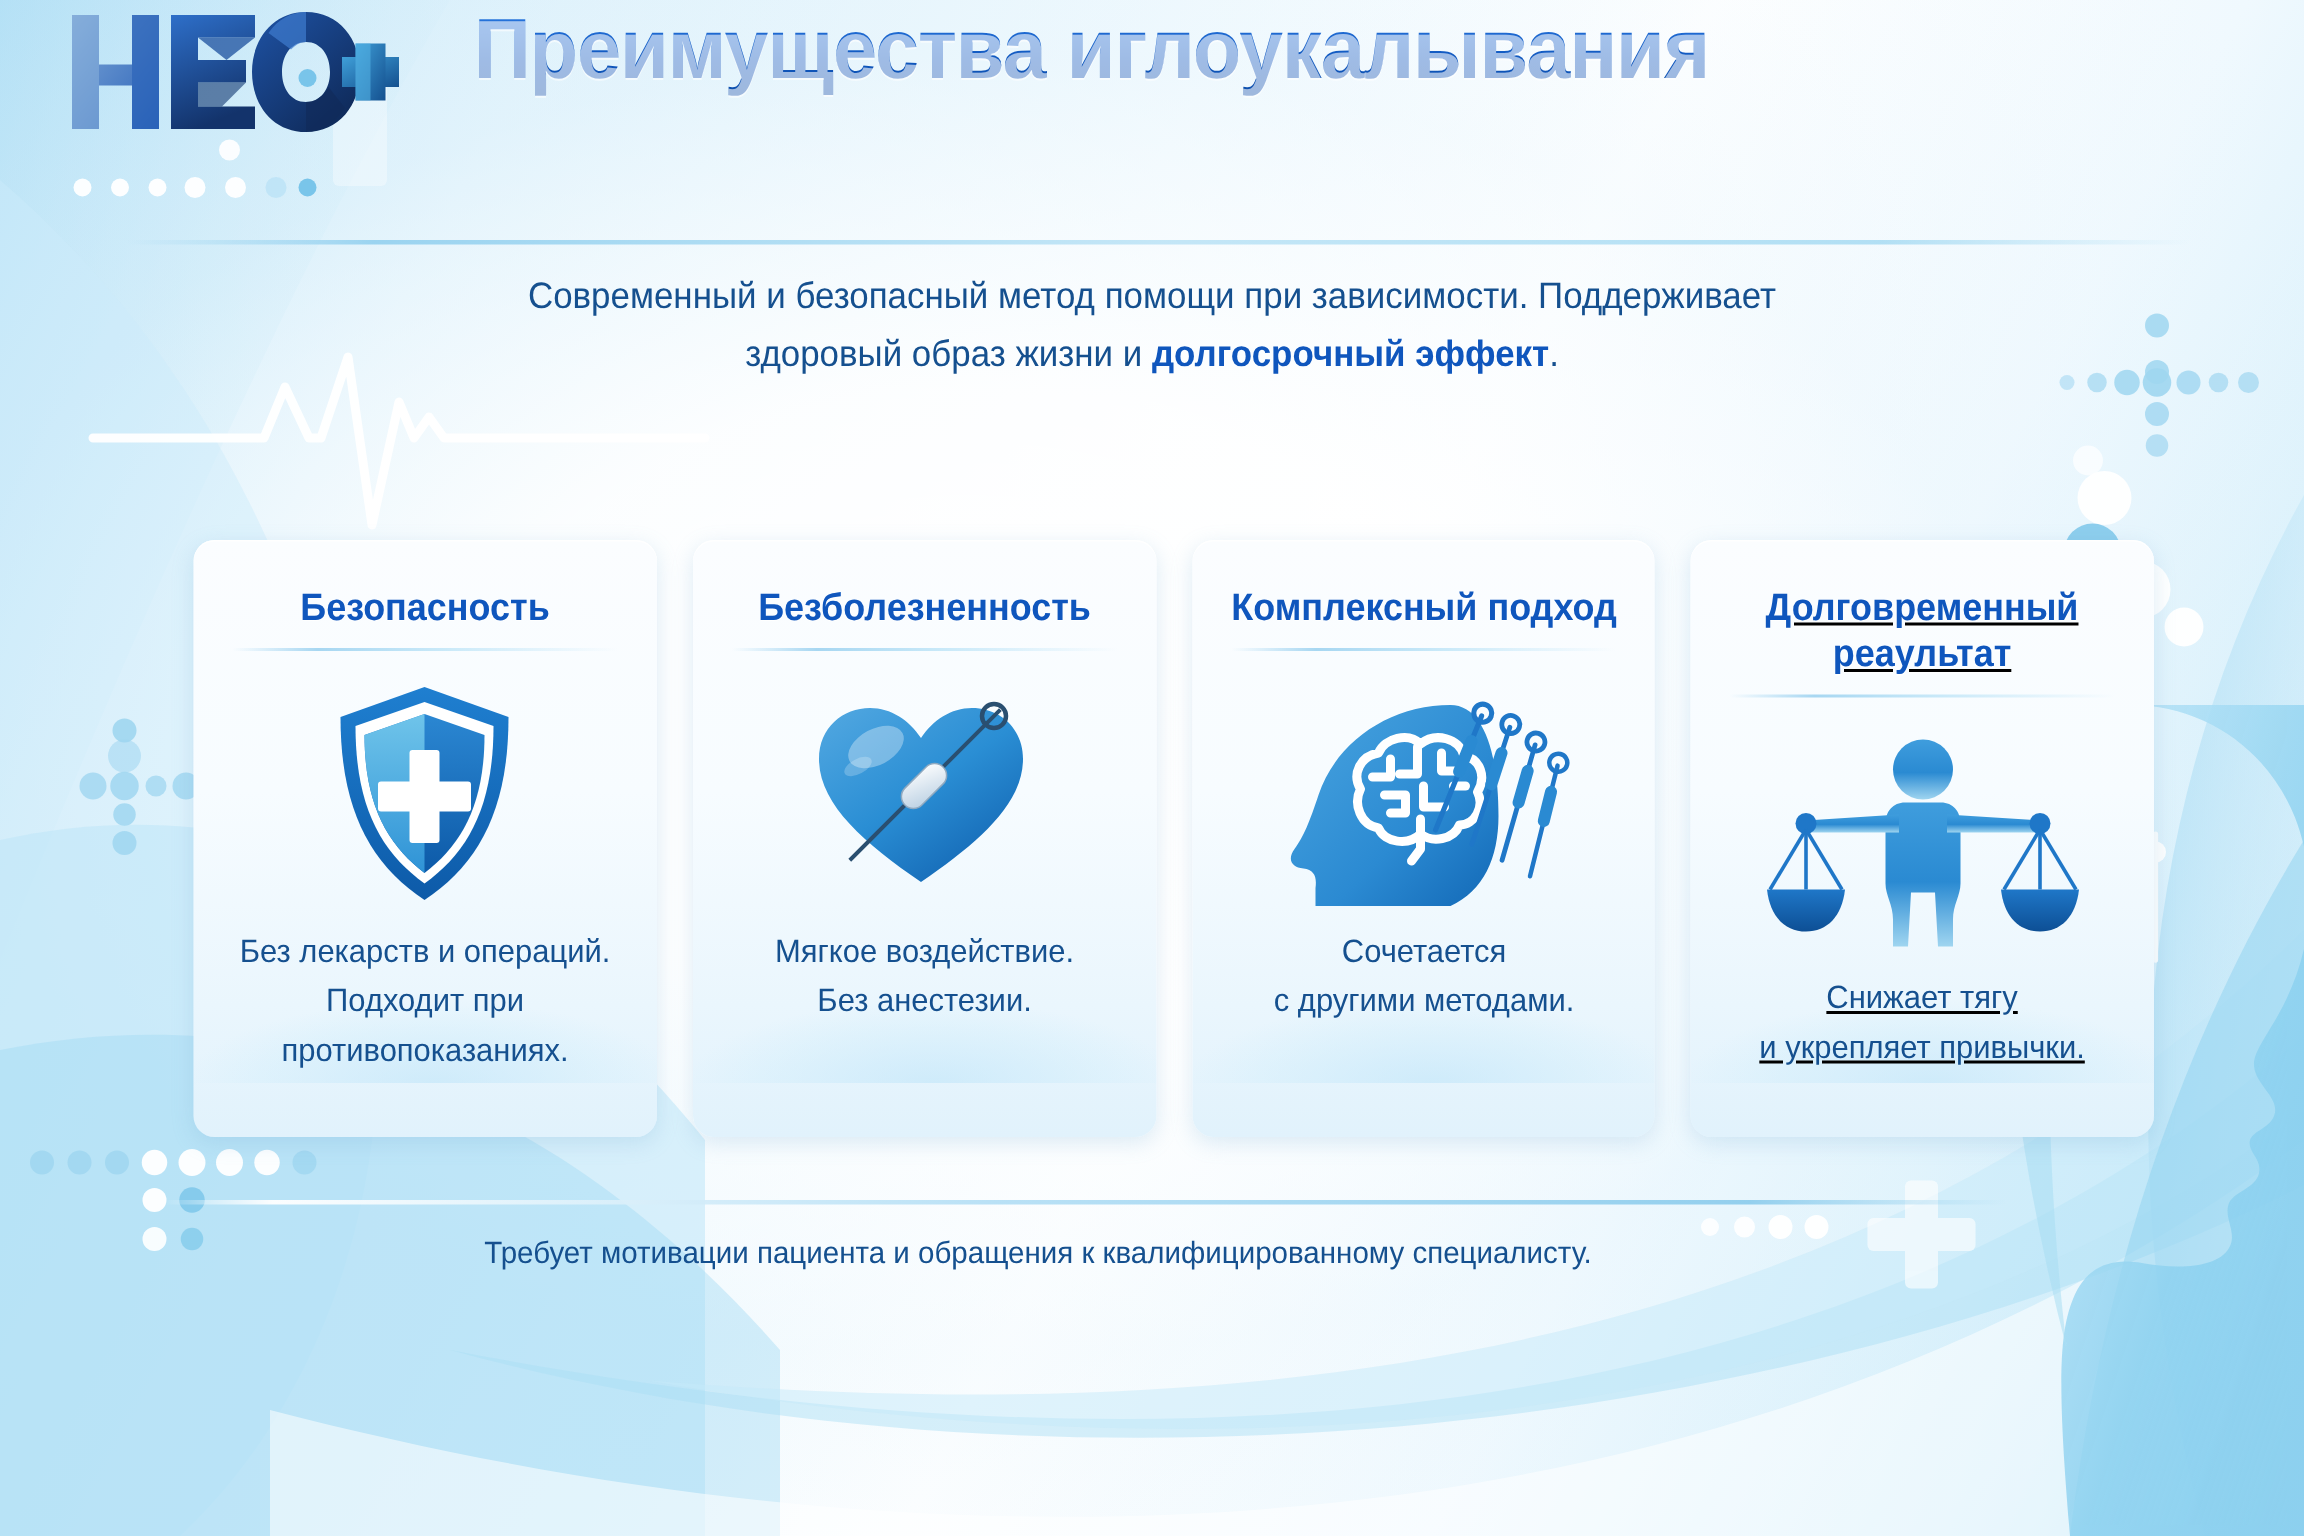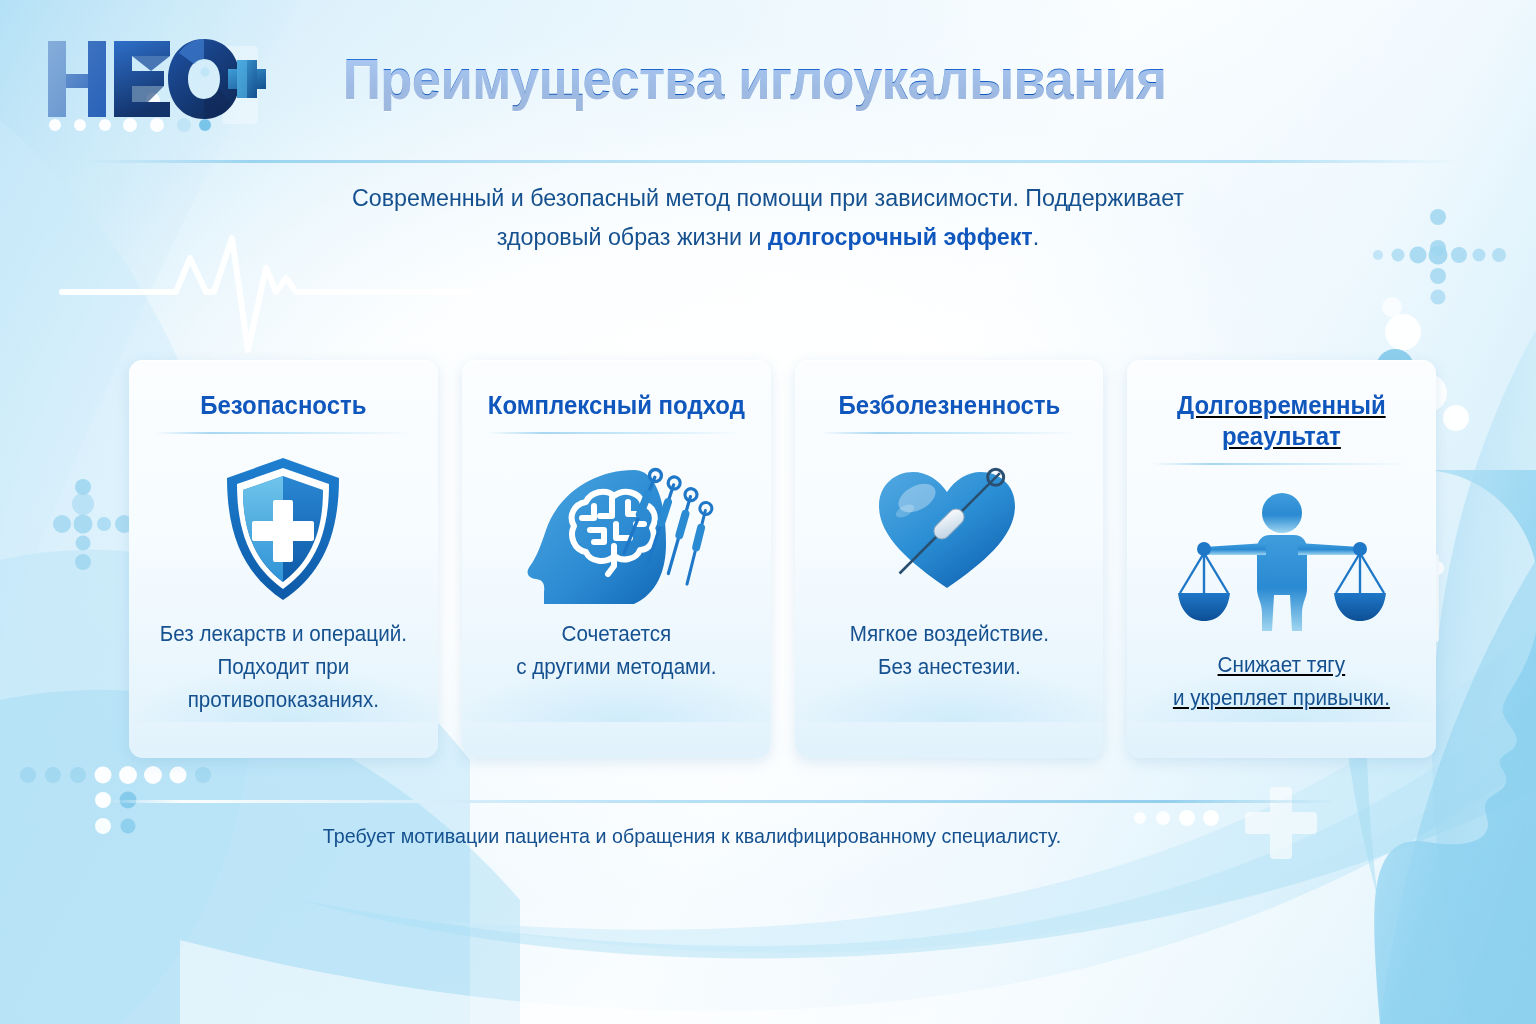--- a/index.html
+++ b/index.html
@@ -25,22 +25,21 @@
   
   .bg-layer { position: absolute; inset: 0; pointer-events: none; }
   .bg-svg { position: absolute; inset: 0; width: 1536px; height: 1024px; }
 
   
   .header {
     position: absolute;
     left: 0; top: 0;
     width: 1536px; height: 158px;
     display: flex;
-    align-items: center;
-    gap: 27px;
+    align-items: flex-start;
   }
   .logo {
     position: relative;
     margin-left: 44px;
     width: 226px; height: 96px;
     flex: none;
   }
   .logo svg { position: absolute; left: 0; top: 0; }
 
   .title {
@@ -414,20 +413,54 @@
           <rect x="33" y="67" width="62" height="20" rx="2" fill="#ffffff"></rect>
         </svg>
       </div>
       <div class="card-text">
         <span>Без лекарств и операций.</span><br>
         <span>Подходит при</span><br>
         <span>противопоказаниях.</span>
       </div>
     </div>
 
+    <div class="card card--2">
+      <div class="card-wave"></div>
+      <div class="card-title">Безболезненность</div>
+      <div class="card-rule"></div>
+      <div class="card-icon">
+        <svg width="160" height="150" viewBox="0 0 160 150" xmlns="http://www.w3.org/2000/svg">
+          <defs>
+            <linearGradient id="htG" x1="0.1" y1="0" x2="0.9" y2="1">
+              <stop offset="0%" stop-color="#4fa6e0"></stop>
+              <stop offset="48%" stop-color="#2a8ed4"></stop>
+              <stop offset="100%" stop-color="#0f5fae"></stop>
+            </linearGradient>
+            <linearGradient id="ndG" x1="0" y1="0" x2="1" y2="1">
+              <stop offset="0%" stop-color="#ffffff"></stop>
+                <stop offset="100%" stop-color="#b9cfe2"></stop>
+            </linearGradient>
+          </defs>
+          <path d="M78,134 C40,108 10,82 10,52 C10,31 26,18 44,18 C58,18 70,26 78,38 C86,26 98,18 112,18 C130,18 146,31 146,52 C146,82 116,108 78,134 Z" fill="url(#htG)"></path>
+          <ellipse cx="48" cy="44" rx="20" ry="12" fill="#ffffff" opacity="0.33" transform="rotate(-28 48 44)"></ellipse>
+          <ellipse cx="36" cy="57" rx="10" ry="5" fill="#ffffff" opacity="0.22" transform="rotate(-28 36 57)"></ellipse>
+          <g transform="rotate(45 80 70)">
+            <line x1="80" y1="-2" x2="80" y2="140" stroke="#2a4f70" stroke-width="2.6"></line>
+            <line x1="80" y1="-2" x2="80" y2="140" stroke="url(#ndG)" stroke-width="1.6"></line>
+            <circle cx="80" cy="4" r="8" fill="none" stroke="#2a4f70" stroke-width="3"></circle>
+            <rect x="72" y="52" width="16" height="36" rx="8" fill="url(#ndG)" stroke="#8fa9c0" stroke-width="1"></rect>
+          </g>
+        </svg>
+      </div>
+      <div class="card-text">
+        <span>Мягкое воздействие.</span><br>
+        <span>Без анестезии.</span>
+      </div>
+    </div>
+
     <div class="card card--3">
       <div class="card-wave"></div>
       <div class="card-title">Комплексный подход</div>
       <div class="card-rule"></div>
       <div class="card-icon">
         <svg width="200" height="150" viewBox="0 0 200 150" xmlns="http://www.w3.org/2000/svg">
           <defs>
             <linearGradient id="hdG" x1="0" y1="0" x2="1" y2="1">
               <stop offset="0%" stop-color="#4aa5e0"></stop>
               <stop offset="60%" stop-color="#2b8ad2"></stop>
@@ -479,54 +512,20 @@
             </g>
           </g>
         </svg>
       </div>
       <div class="card-text">
         <span>Сочетается</span><br>
         <span>с другими методами.</span>
       </div>
     </div>
 
-    <div class="card card--2">
-      <div class="card-wave"></div>
-      <div class="card-title">Безболезненность</div>
-      <div class="card-rule"></div>
-      <div class="card-icon">
-        <svg width="160" height="150" viewBox="0 0 160 150" xmlns="http://www.w3.org/2000/svg">
-          <defs>
-            <linearGradient id="htG" x1="0.1" y1="0" x2="0.9" y2="1">
-              <stop offset="0%" stop-color="#4fa6e0"></stop>
-              <stop offset="48%" stop-color="#2a8ed4"></stop>
-              <stop offset="100%" stop-color="#0f5fae"></stop>
-            </linearGradient>
-            <linearGradient id="ndG" x1="0" y1="0" x2="1" y2="1">
-              <stop offset="0%" stop-color="#ffffff"></stop>
-                <stop offset="100%" stop-color="#b9cfe2"></stop>
-            </linearGradient>
-          </defs>
-          <path d="M78,134 C40,108 10,82 10,52 C10,31 26,18 44,18 C58,18 70,26 78,38 C86,26 98,18 112,18 C130,18 146,31 146,52 C146,82 116,108 78,134 Z" fill="url(#htG)"></path>
-          <ellipse cx="48" cy="44" rx="20" ry="12" fill="#ffffff" opacity="0.33" transform="rotate(-28 48 44)"></ellipse>
-          <ellipse cx="36" cy="57" rx="10" ry="5" fill="#ffffff" opacity="0.22" transform="rotate(-28 36 57)"></ellipse>
-          <g transform="rotate(45 80 70)">
-            <line x1="80" y1="-2" x2="80" y2="140" stroke="#2a4f70" stroke-width="2.6"></line>
-            <line x1="80" y1="-2" x2="80" y2="140" stroke="url(#ndG)" stroke-width="1.6"></line>
-            <circle cx="80" cy="4" r="8" fill="none" stroke="#2a4f70" stroke-width="3"></circle>
-            <rect x="72" y="52" width="16" height="36" rx="8" fill="url(#ndG)" stroke="#8fa9c0" stroke-width="1"></rect>
-          </g>
-        </svg>
-      </div>
-      <div class="card-text">
-        <span>Мягкое воздействие.</span><br>
-        <span>Без анестезии.</span>
-      </div>
-    </div>
-
     <div class="card card--4">
       <div class="card-wave"></div>
       <div class="card-title">Долговременный реаультат</div>
       <div class="card-rule"></div>
       <div class="card-icon">
         <svg width="216" height="150" viewBox="0 0 216 150" xmlns="http://www.w3.org/2000/svg">
           <defs>
             <linearGradient id="figG" x1="0" y1="0" x2="0" y2="1">
               <stop offset="0%" stop-color="#3f9ddd"></stop>
               <stop offset="55%" stop-color="#2a8ad2"></stop>

